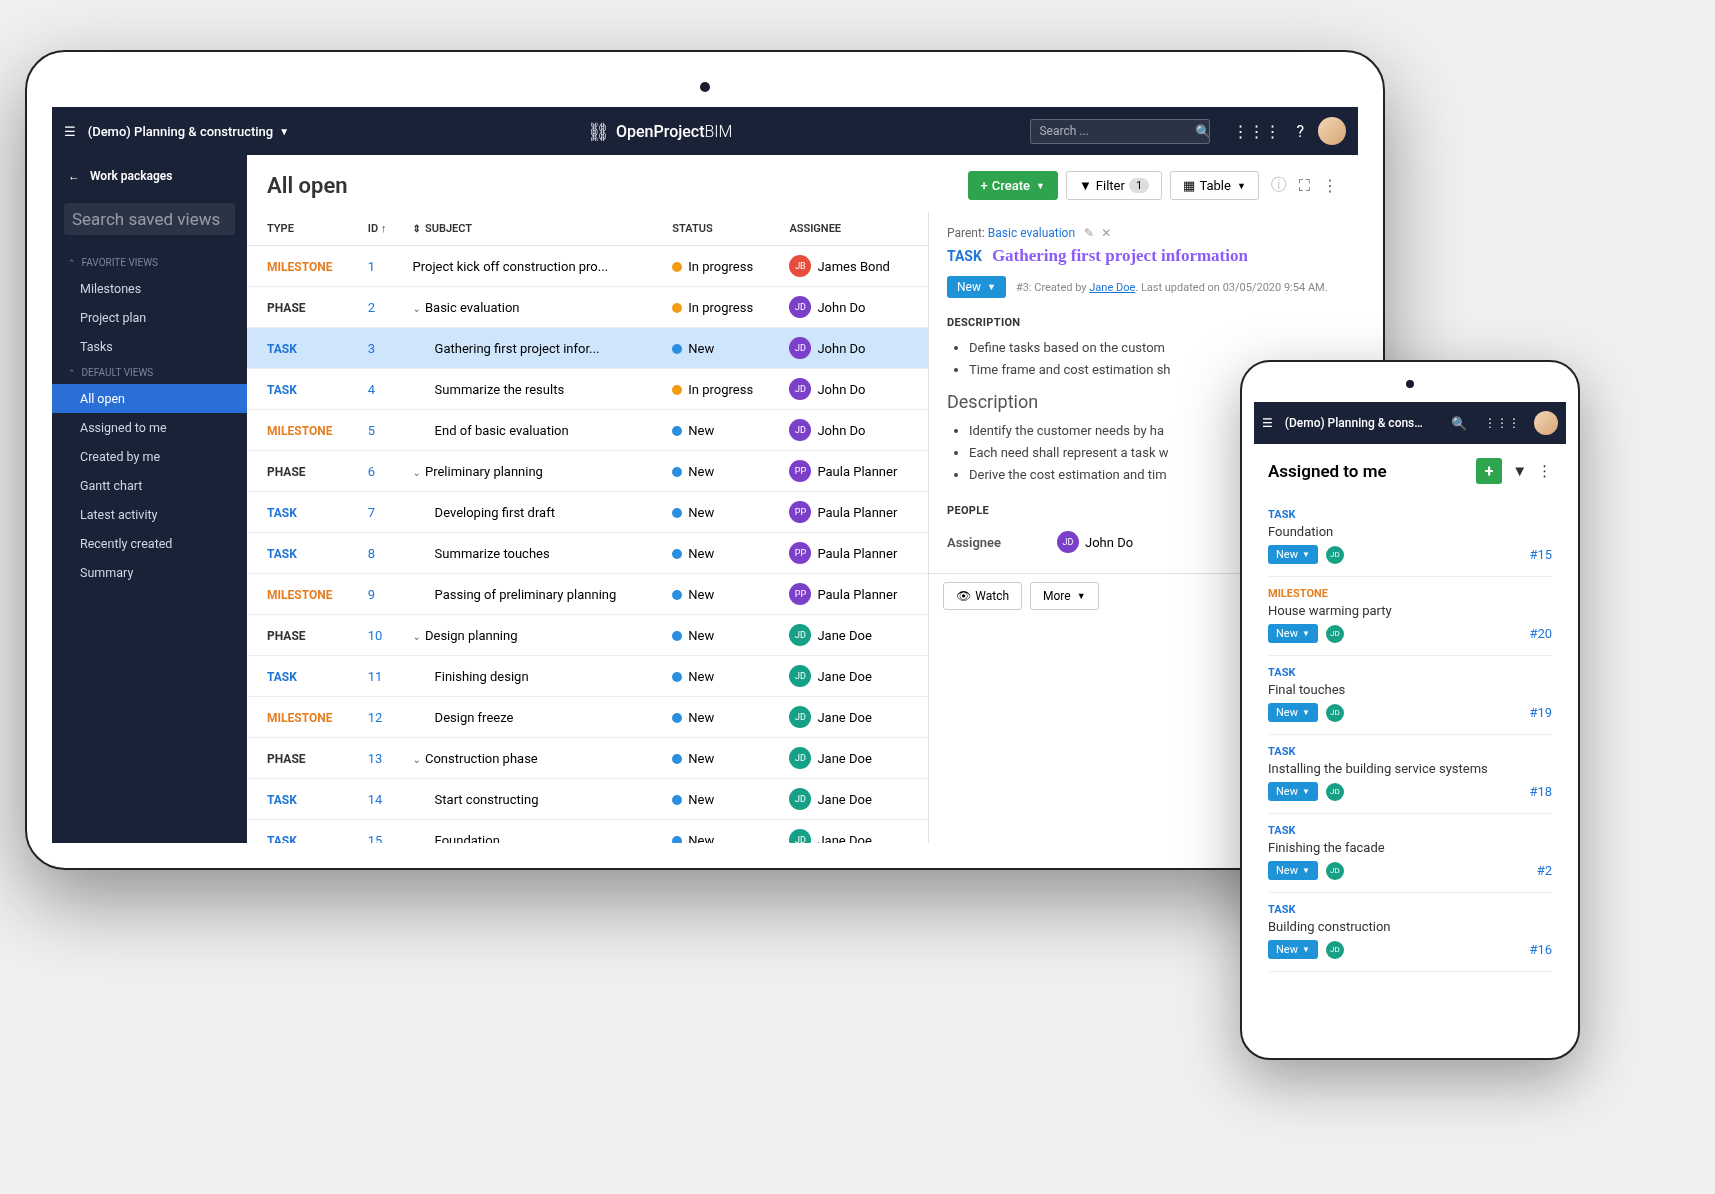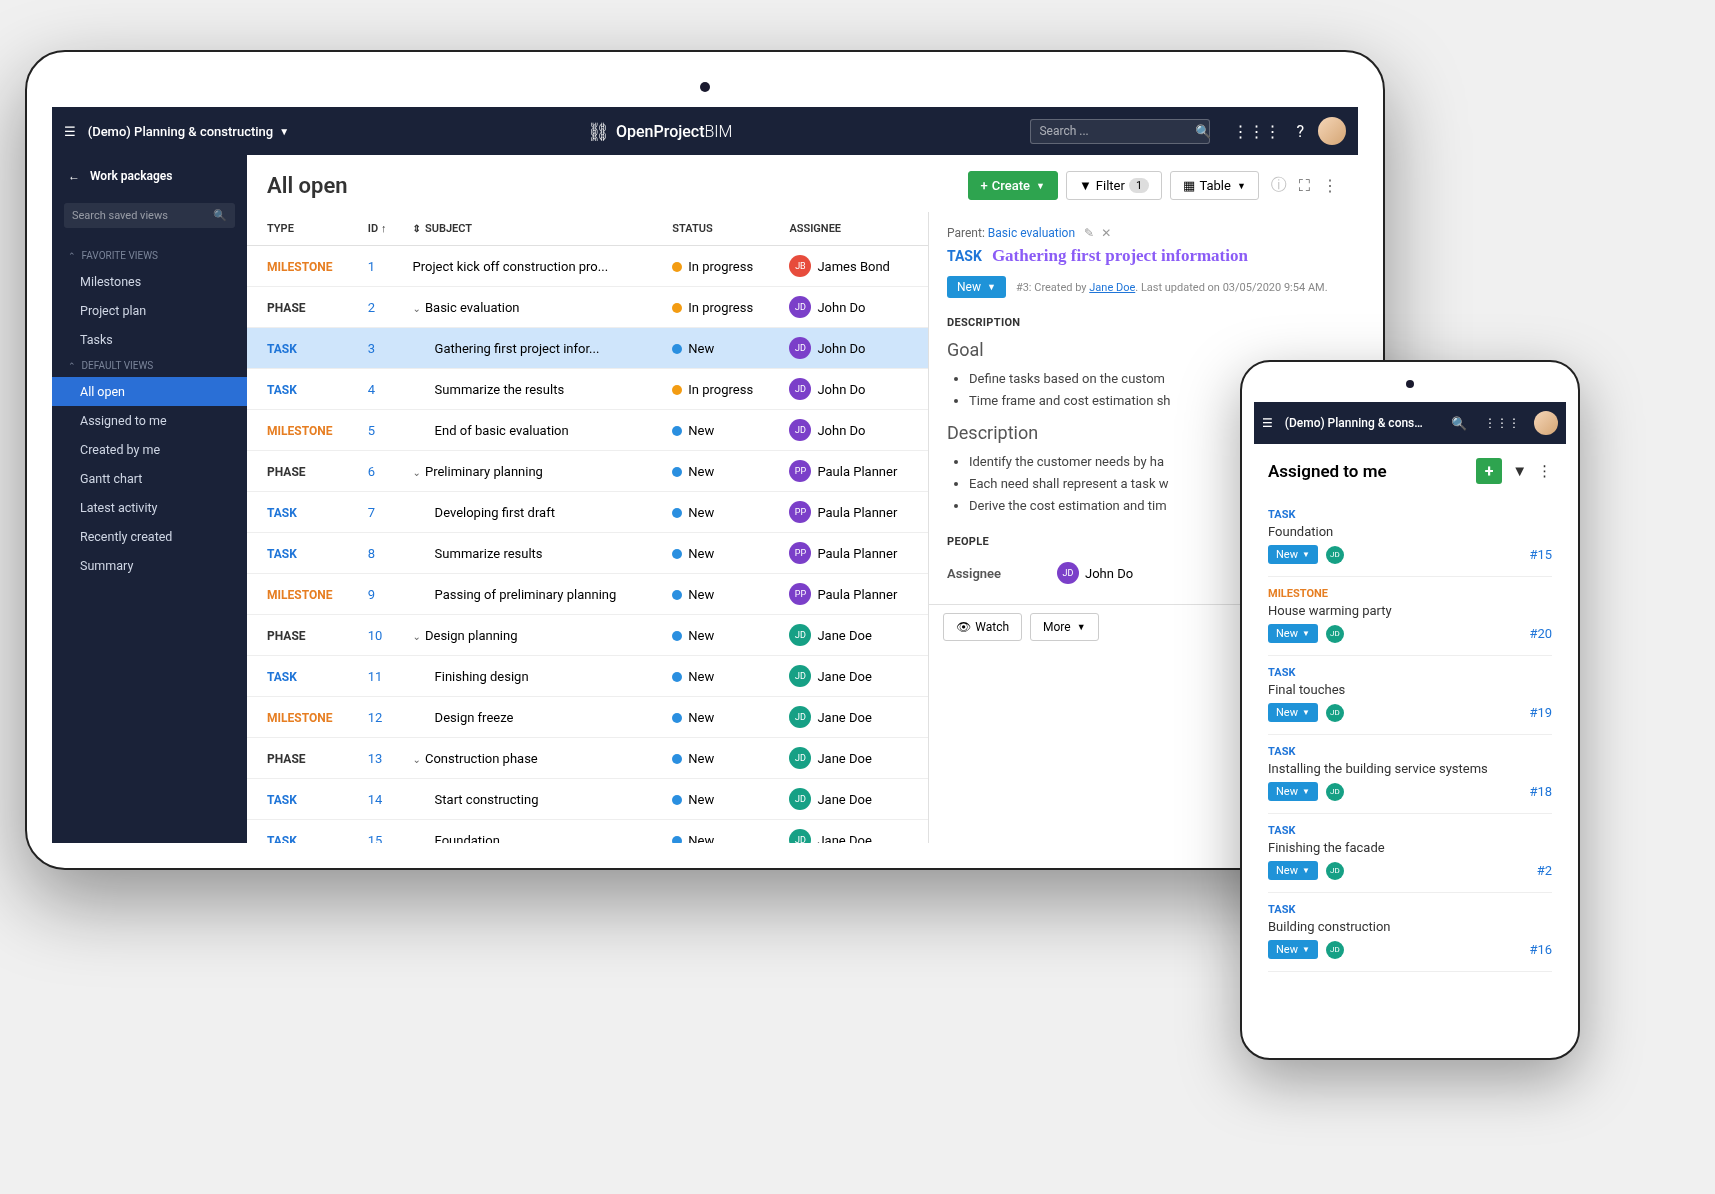--- a/index.html
+++ b/index.html
@@ -31,21 +31,21 @@
   .header .avatar-circle { width: 28px; height: 28px; border-radius: 50%; background: linear-gradient(135deg,#f5d6b8,#d4a574); margin-left: 6px; }
 
   
   .app-body { display: flex; height: calc(100% - 48px); }
 
   
   .sidebar { width: 195px; background: #1a2238; color: #b8c0d0; font-size: 12px; overflow-y: auto; }
   .sidebar .back-row { display: flex; align-items: center; padding: 14px 16px; font-weight: 600; color: #fff; }
   .sidebar .back-arrow { margin-right: 10px; }
   .sidebar .saved-search { margin: 6px 12px 16px; background: rgba(255,255,255,0.08); border-radius: 3px; padding: 6px 8px; display: flex; align-items: center; }
-  .sidebar .saved-search input { background: transparent; border: none; color: #fff; font-size: 11px; flex: 1; outline: none; }
+  .sidebar .saved-search input { background: transparent; border: none; color: #fff; font-size: 17px; flex: 1; outline: none; }
   .sidebar .saved-search input::placeholder { color: rgba(255,255,255,0.5); }
   .sidebar .section-hdr { padding: 6px 16px; font-size: 10px; color: #7a8499; text-transform: uppercase; display: flex; align-items: center; }
   .sidebar .section-hdr .caret { margin-right: 6px; font-size: 9px; }
   .sidebar .nav-item { padding: 7px 16px 7px 28px; cursor: pointer; font-size: 12.5px; color: #cfd6e4; }
   .sidebar .nav-item.active { background: #2a6fd6; color: #fff; }
 
   
   .content { flex: 1; display: flex; flex-direction: column; background: #fff; overflow: hidden; }
   .toolbar { display: flex; align-items: center; padding: 16px 20px 12px; border-bottom: none; }
   .toolbar .title { font-size: 22px; font-weight: 600; color: #333; }
@@ -294,21 +294,21 @@
                     <td>
                       <div class="assignee-cell">
                         <span class="avatar-sm av-purple">PP</span>
                         <span>Paula Planner</span>
                       </div>
                     </td>
                   </tr>
                   <tr>
                     <td style="padding-left:20px"><span class="type-task">TASK</span></td>
                     <td><span class="id-link">8</span></td>
-                    <td><span style="padding-left:22px"><span>Summarize results</span></span></td>
+                    <td><span style="padding-left:22px"><span>Summarize touches</span></span></td>
                     <td><span class="status-dot dot-blue"></span><span>New</span></td>
                     <td>
                       <div class="assignee-cell">
                         <span class="avatar-sm av-purple">PP</span>
                         <span>Paula Planner</span>
                       </div>
                     </td>
                   </tr>
                   <tr>
                     <td style="padding-left:20px"><span class="type-milestone">MILESTONE</span></td>
@@ -414,21 +414,20 @@
               <div style="display:flex;align-items:center;margin-bottom:6px">
                 <span class="status-chip">
                     <span>New</span>
                     <span class="caret">▼</span>
                   </span>
                 <span class="meta-line">
                   <span>#3: Created by </span><a href="#">Jane Doe</a><span>. Last updated on 03/05/2020 9:54 AM.</span>
                 </span>
               </div>
               <div class="section-title">DESCRIPTION</div>
-              <h3>Goal</h3>
               <ul id="goal-list">
                   <li>Define tasks based on the custom</li>
                   <li>Time frame and cost estimation sh</li>
                 </ul>
               <h3>Description</h3>
               <ul id="desc-list">
                   <li>Identify the customer needs by ha</li>
                   <li>Each need shall represent a task w</li>
                   <li>Derive the cost estimation and tim</li>
                 </ul>

